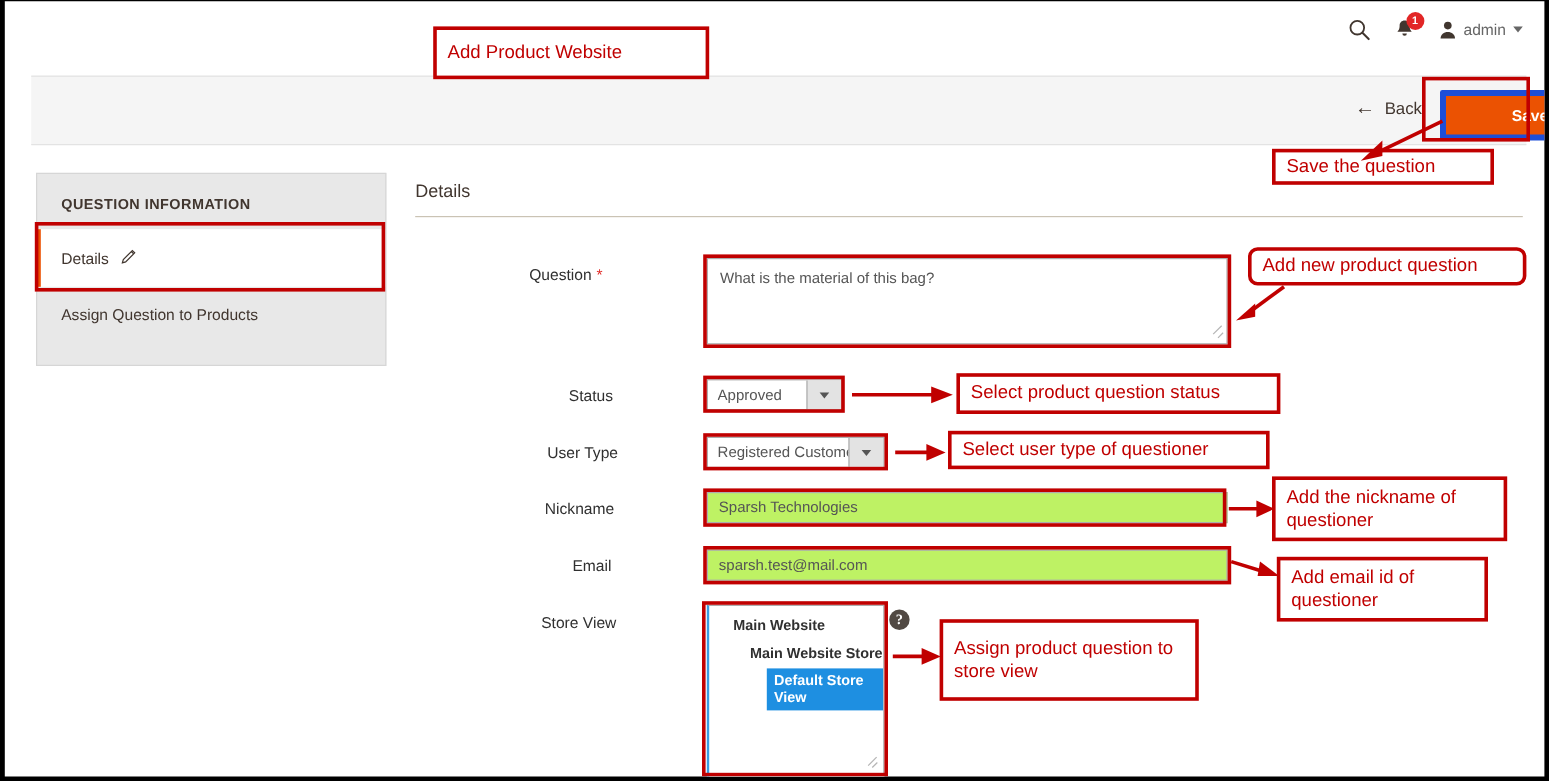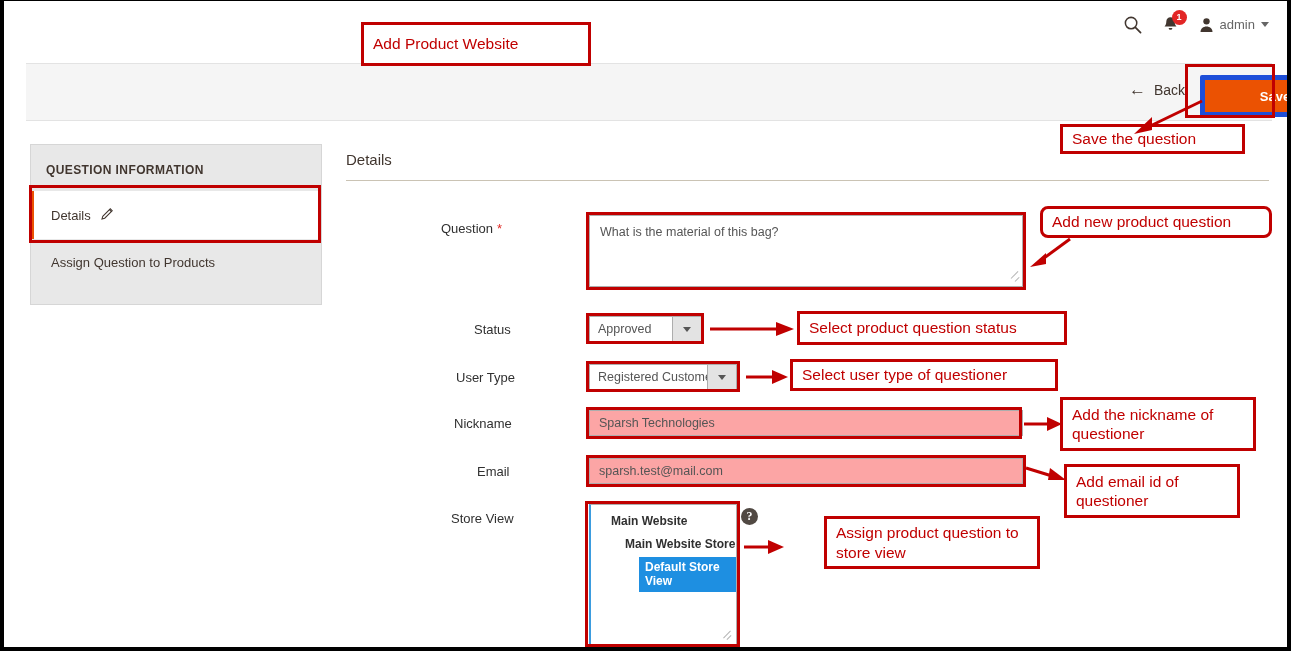--- a/index.html
+++ b/index.html
@@ -66,21 +66,21 @@
   }
 
   
   .sidebar{
     position:absolute;left:26px;top:143px;width:292px;
     background:#e8e8e8;border:1px solid #d6d6d6;box-sizing:border-box;
     padding-bottom:18px;
   }
   .sidebar-title{
     font-size:12px;font-weight:bold;color:#41362f;letter-spacing:.4px;
-    padding:18px 16px 14px 15px;
+    padding:18px 16px 14px 20px;
   }
   .side-item{
     position:relative;font-size:13px;color:#41362f;
     padding:16px 16px 16px 20px;cursor:pointer;box-sizing:border-box;
     display:flex;align-items:center;gap:10px;
   }
   .side-item.active{background:#fff;border-left:3px solid #eb5202;padding-left:17px;}
   .side-item.inactive{color:#41362f;}
   .pencil{display:inline-block;}
 
@@ -111,21 +111,21 @@
   .sel-arrow{
     position:absolute;box-sizing:border-box;
     background:#e3e3e3;border-left:1px solid #adadad;
     display:flex;align-items:center;justify-content:center;pointer-events:none;
   }
   .sel-arrow div{width:0;height:0;border-left:4px solid transparent;border-right:4px solid transparent;border-top:5px solid #555;}
 
   input.txt{
     position:absolute;border:1px solid #adadad;box-sizing:border-box;height:26px;
     font-family:"Liberation Sans", sans-serif;font-size:12.5px;color:#555;
-    padding:0 9px;background:#fca5a5;outline:none;
+    padding:0 9px;background:#bef264;outline:none;
   }
 
   .storeview{
     position:absolute;left:585px;top:503px;width:148px;height:168px;
     border:1px solid #adadad;border-left:2px solid #3b9cdf;
     box-sizing:border-box;background:#fff;overflow:hidden;
     font-size:12px;
   }
   .sv-website{font-weight:bold;color:#303030;padding:9px 0 0 20px;}
   .sv-store{font-weight:bold;color:#303030;padding:9px 0 0 34px;}
@@ -293,20 +293,20 @@
   </svg>
 
   <div class="hl" style="left:582px;top:454px;width:440px;height:32px;"></div>
   <div class="anno-box" style="left:1060px;top:463px;width:176px;height:54px;">Add email id of questioner</div>
   <svg class="anno-arrow" style="left:1020px;top:461px;width:44px;height:22px;" viewBox="0 0 44 22">
     <line x1="2" y1="6" x2="28" y2="14" stroke="#c00000" stroke-width="3"></line>
     <polygon points="42,18 26,6 24,18" fill="#c00000"></polygon>
   </svg>
 
   <div class="hl" style="left:581px;top:500px;width:155px;height:146px;"></div>
-  <div class="anno-box" style="left:820px;top:515px;width:216px;height:53px;">Assign product question to store view</div>
+  <div class="anno-box" style="left:779px;top:515px;width:216px;height:68px;">Assign product question to store view</div>
   <svg class="anno-arrow" style="left:738px;top:535px;width:44px;height:22px;" viewBox="0 0 44 22">
     <line x1="2" y1="11" x2="28" y2="11" stroke="#c00000" stroke-width="3"></line>
     <polygon points="42,11 26,4 26,18" fill="#c00000"></polygon>
   </svg>
 
 </div>
 </div>
 
 </body></html>

